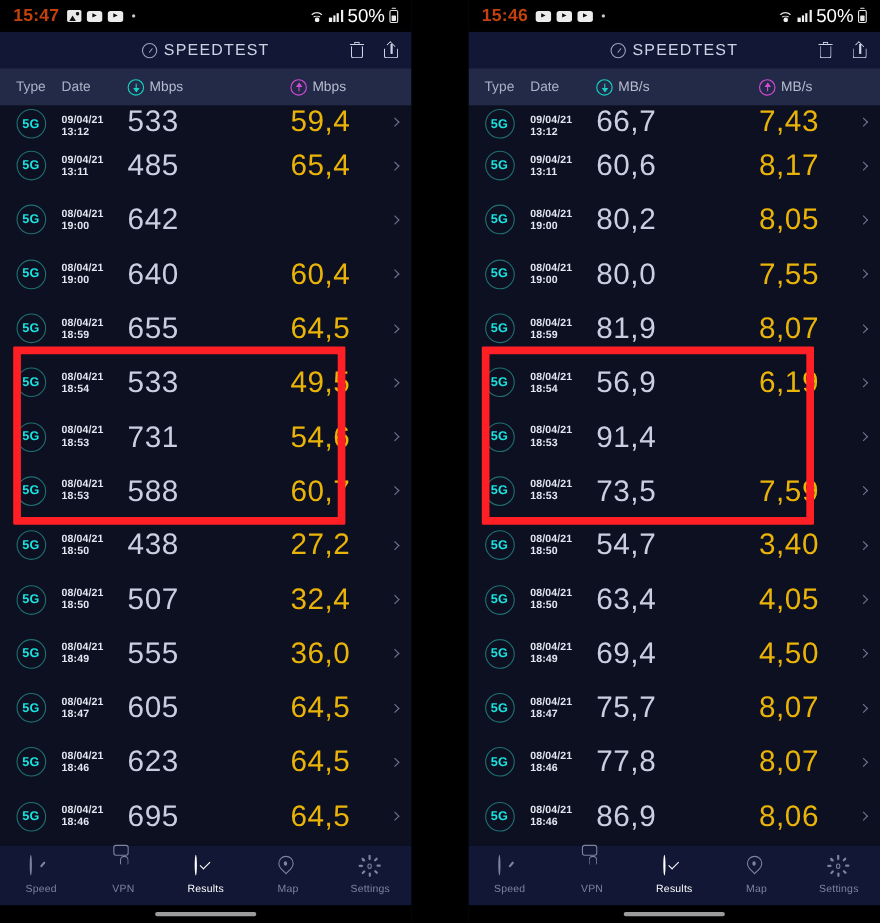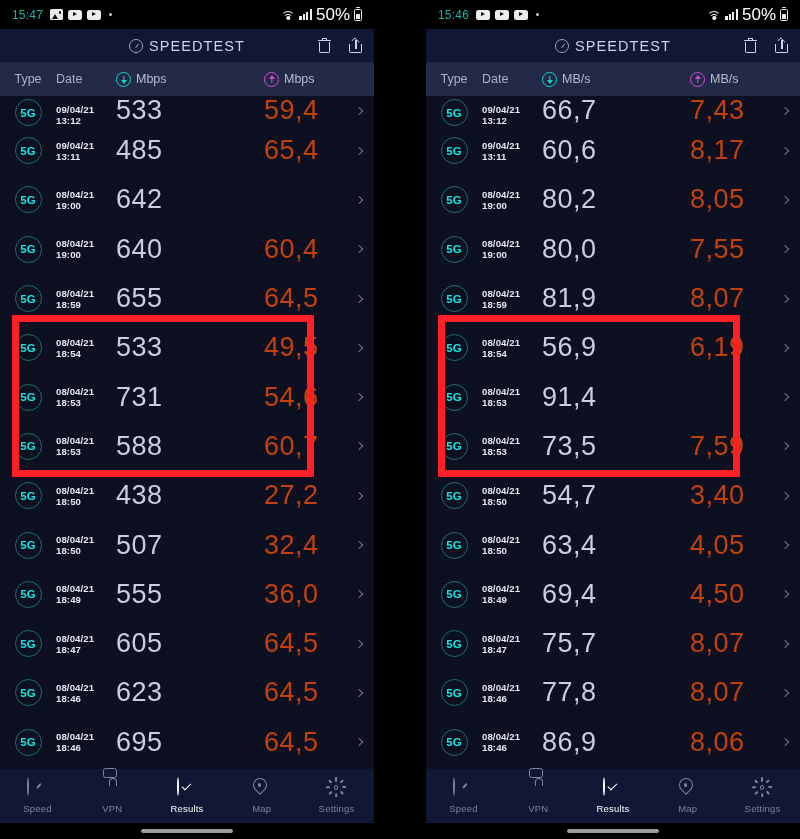--- a/index.html
+++ b/index.html
@@ -25,21 +25,21 @@
   .phone.right { margin-left:12px; }
 
   
   .statusbar {
     height:29px; flex:0 0 29px;
     background:#000;
     display:flex; align-items:center;
     padding:0 12px;
     color:#fff;
   }
-  .sb-time { font-size:12px; font-weight:400; letter-spacing:.2px; color:#14b8a6; }
+  .sb-time { font-size:16px; font-weight:700; letter-spacing:.2px; color:#c2410c; }
   .sb-left-icons { display:flex; align-items:center; gap:5px; margin-left:7px; }
   .sb-spacer { flex:1; }
   .sb-right { display:flex; align-items:center; gap:4px; }
   .sb-pct { font-size:17px; color:#fff; font-weight:500; }
 
   .ic-img {
     width:13px; height:11px; background:#e9e9e9; border-radius:1.5px;
     position:relative; overflow:hidden;
   }
   .ic-img:after{
@@ -170,21 +170,21 @@
   .badge5g{
     width:27px; height:27px; border-radius:50%;
     border:1.2px solid #1f6f73;
     display:flex; align-items:center; justify-content:center;
     color:#1ae3e0; font-size:11.5px; font-weight:700; letter-spacing:.2px;
   }
   .cell-date { width:60px; line-height:1.15; }
   .d1 { font-size:9.6px; font-weight:700; color:#e3e7f2; letter-spacing:.1px; }
   .d2 { font-size:9.6px; font-weight:700; color:#e3e7f2; letter-spacing:.1px; }
   .cell-dl { width:148px; font-size:27px; color:#c9cee0; font-weight:300; letter-spacing:.5px; }
-  .cell-ul { flex:1; font-size:27px; color:#c2410c; font-weight:300; letter-spacing:.5px; }
+  .cell-ul { flex:1; font-size:27px; color:#eab308; font-weight:300; letter-spacing:.5px; }
   .chev {
     position:absolute; right:12px; top:50%; transform:translateY(-50%) rotate(45deg);
     width:6px; height:6px;
     border-right:1.3px solid #6e768f; border-top:1.3px solid #6e768f;
   }
 
   .redbox{
     position:absolute;
     border:7px solid #ff1f25;
     pointer-events:none;

